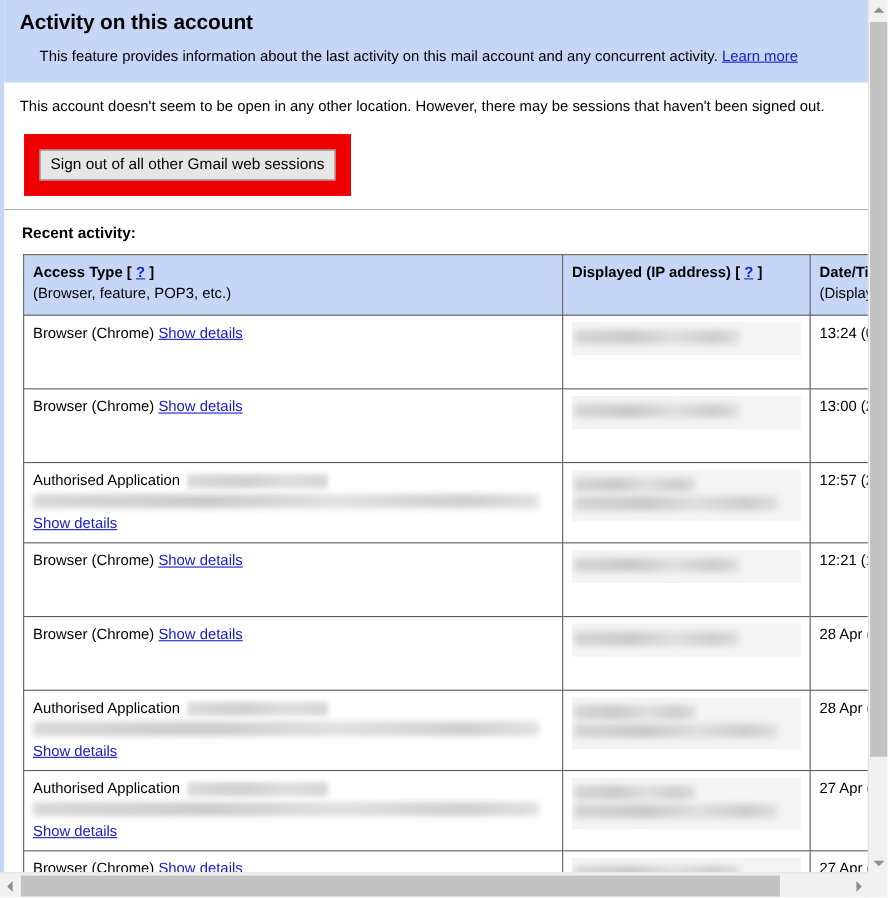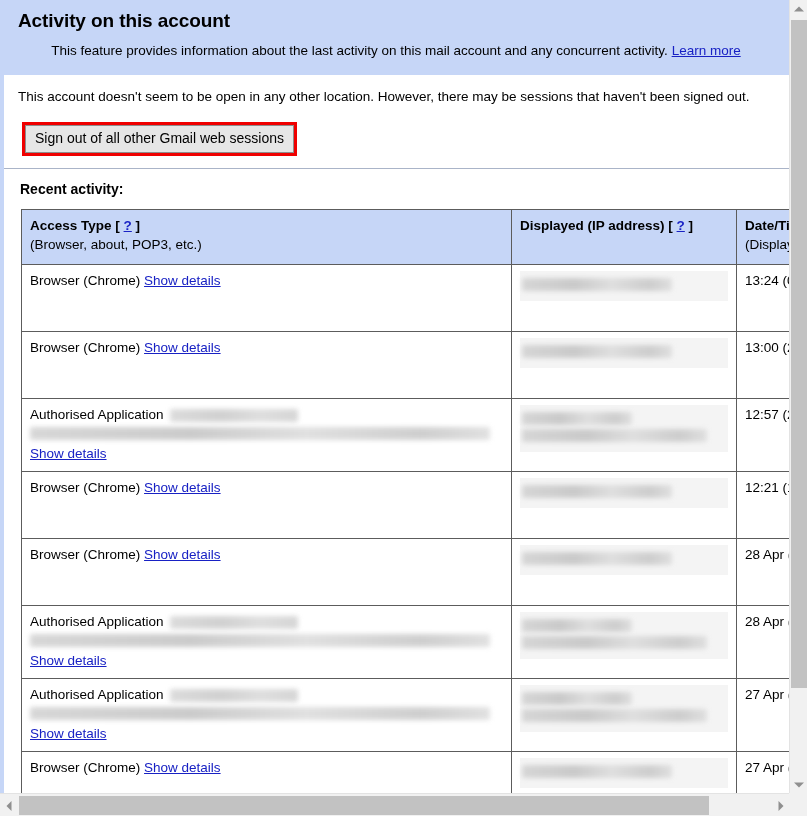--- a/index.html
+++ b/index.html
@@ -61,21 +61,20 @@
     color: #000000;
     margin: 2px 0 8px 0;
     letter-spacing: -0.1px;
   }
   #banner-desc {
     margin-left: 18px;
     font-size: 13.5px;
     line-height: 21px;
     color: #000000;
     max-width: 720px;
-    text-align: center;
   }
   a.link {
     color: #1821c4;
     text-decoration: underline;
     cursor: pointer;
   }
 
   
   #session-status-panel {
     background: #ffffff;
@@ -85,21 +84,21 @@
   }
   #session-status-text {
     font-size: 13.5px;
     line-height: 22px;
     color: #000000;
     white-space: nowrap;
   }
   #signout-highlight {
     display: inline-block;
     border: 3px solid #ef0000;
-    padding: 0;
+    padding: 11px;
     margin-top: 14px;
     margin-left: 4px;
     background: #ef0000;
   }
   #signout-button {
     display: block;
     background: #e6e6e6;
     border: 1px solid #8d8d8d;
     font-family: "Liberation Sans", sans-serif;
     font-size: 14px;
@@ -305,21 +304,21 @@
             <col class="col-date">
           </colgroup>
           <thead>
             <tr>
               <th>
                 <span class="th-main">
                   <span>Access Type [</span>
                   <a class="help-link">?</a>
                   <span>]</span>
                 </span>
-                <span class="th-sub">(Browser, about, POP3, etc.)</span>
+                <span class="th-sub">(Browser, feature, POP3, etc.)</span>
               </th>
               <th>
                 <span class="th-main">
                   <span>Displayed (IP address) [</span>
                   <a class="help-link">?</a>
                   <span>]</span>
                 </span>
               </th>
               <th>
                 <span class="th-main">Date/Time</span>

